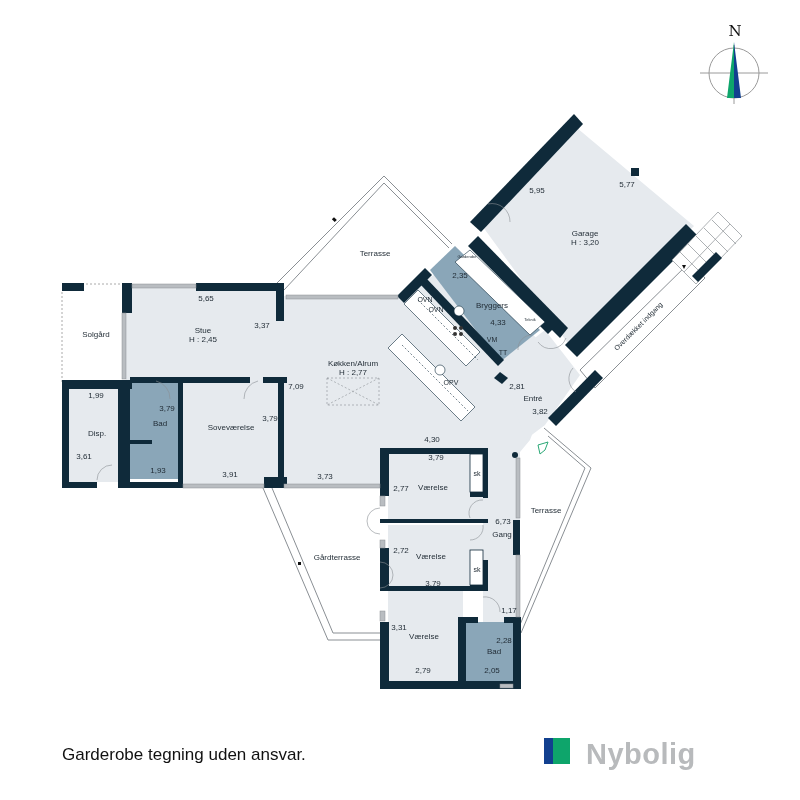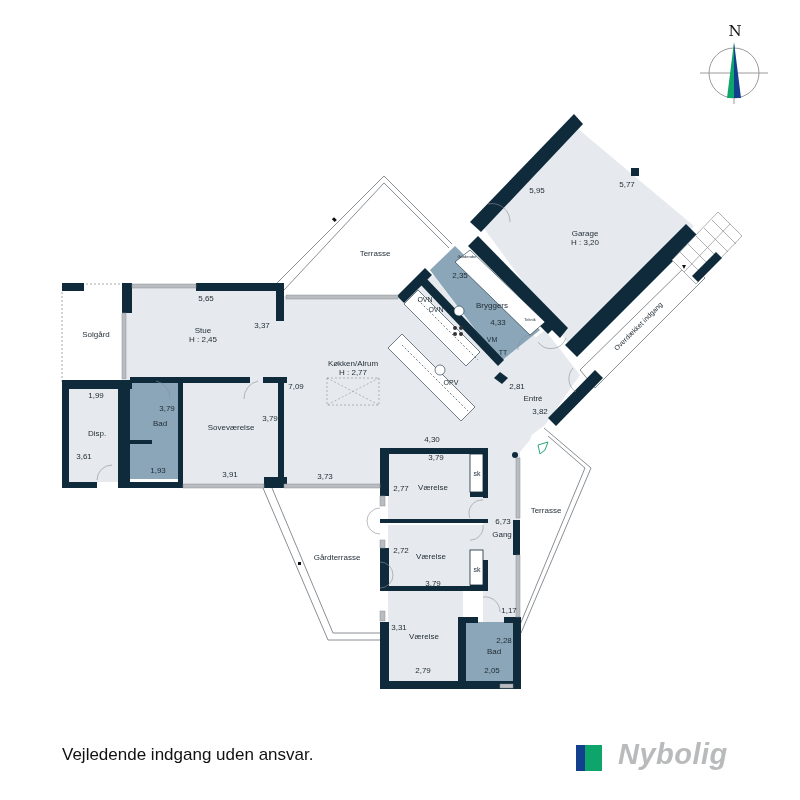--- a/index.html
+++ b/index.html
@@ -2,21 +2,21 @@
 <html><head>
 <meta charset="utf-8">
 <style>
   html, body { margin:0; padding:0; background:#ffffff; }
   body { width:800px; height:800px; position:relative; overflow:hidden; font-family:"Liberation Sans", sans-serif; }
   #plan { position:absolute; left:0; top:0; }
   .lbl { font-family:"Liberation Sans", sans-serif; font-size:8px; fill:#1f2a33; }
   .lbl-sm { font-family:"Liberation Sans", sans-serif; font-size:7px; fill:#1f2a33; }
   .lbl-xs { font-family:"Liberation Sans", sans-serif; font-size:4px; fill:#1f2a33; }
   .disclaimer { position:absolute; left:62px; top:745px; font-size:17px; color:#111; font-family:"Liberation Sans", sans-serif; }
-  .logo { position:absolute; left:576px; top:738px; display:flex; align-items:flex-end;font-style:italic; }
+  .logo { position:absolute; left:544px; top:738px; display:flex; align-items:flex-start; }
   .logo .mark { width:26px; height:26px; display:flex; }
   .logo .mark .blue { width:9px; height:26px; }
   .logo .mark .green { width:17px; height:26px; }
   .logo .word { margin-left:16px; font-size:29px; font-weight:bold; font-family:"Liberation Sans", sans-serif; letter-spacing:0.5px; }
 </style>
 </head>
 <body>
 
 <svg id="plan" width="800" height="800" viewBox="0 0 800 800" xmlns="http://www.w3.org/2000/svg">
 
@@ -269,21 +269,21 @@
     <text class="lbl" x="494" y="654" text-anchor="middle">Bad</text>
     <text class="lbl" x="504" y="643" text-anchor="middle">2,28</text>
     <text class="lbl" x="492" y="673" text-anchor="middle">2,05</text>
 
     <text class="lbl" x="375" y="256" text-anchor="middle">Terrasse</text>
     <text class="lbl" x="546" y="513" text-anchor="middle">Terrasse</text>
     <text class="lbl" x="337" y="560" text-anchor="middle">Gårdterrasse</text>
   </g>
 </svg>
 
-<div class="disclaimer">Vejledende indgang uden ansvar.</div>
+<div class="disclaimer">Garderobe tegning uden ansvar.</div>
 
 <div class="logo">
   <div class="mark">
     <div class="blue" style="background:#12408f;"></div>
     <div class="green" style="background:#0ea56b;"></div>
   </div>
   <div class="word" style="color:#b8babc;">Nybolig</div>
 </div>
 
 </body></html>

